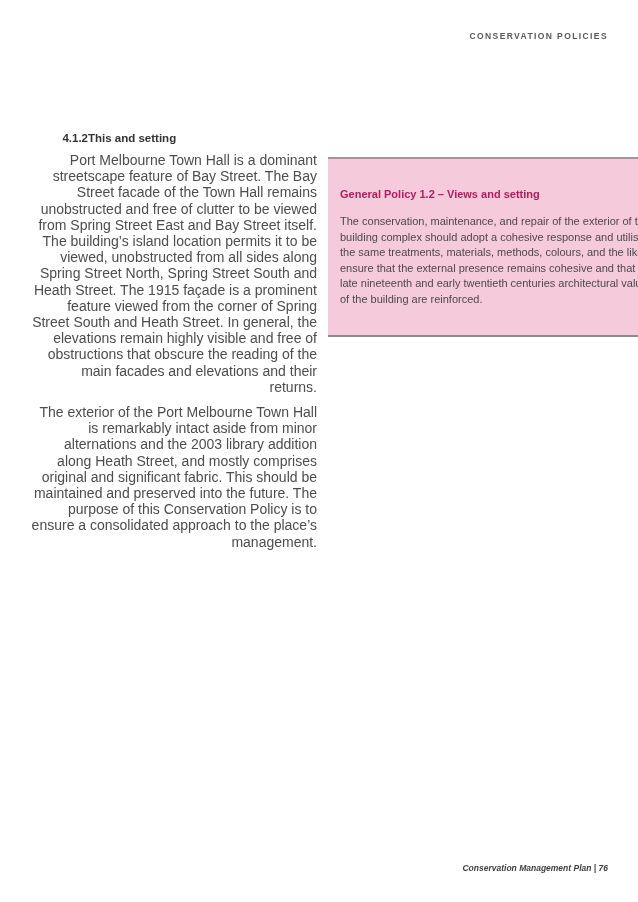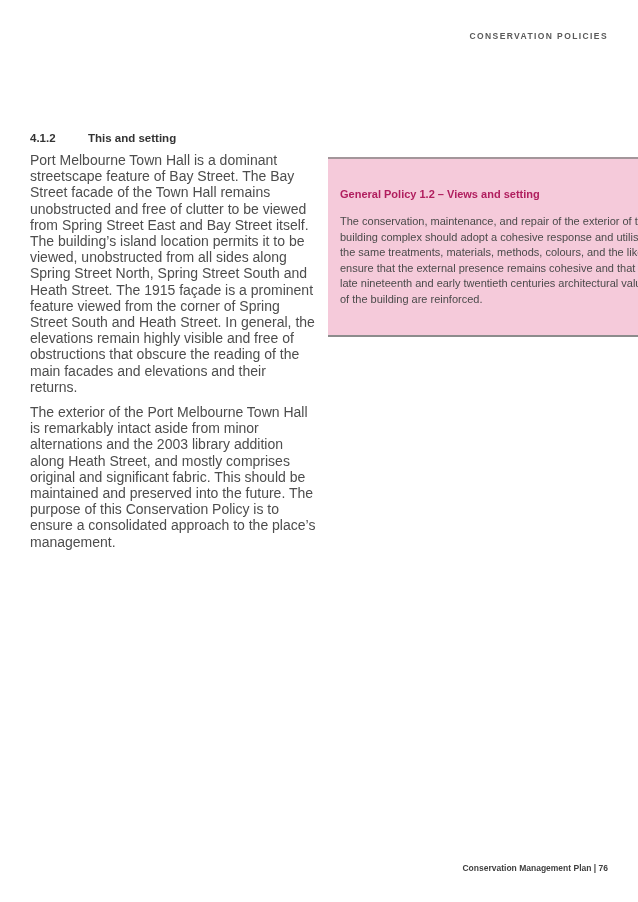--- a/index.html
+++ b/index.html
@@ -29,20 +29,21 @@
     letter-spacing:1.4px;
     color:var(--header-text);
     text-transform:uppercase;
     font-weight:bold;
   }
   .left-col{
     position:absolute;
     top:132px;left:30px;
     width:287px;
     color:var(--body-text);
+    text-align:right;
   }
   .section-heading{
     display:flex;
     font-size:11.5px;
     font-weight:bold;
     color:var(--heading-text);
     margin-bottom:8px;
   }
   .section-number{
     display:inline-block;
@@ -75,20 +76,21 @@
     color:#4a4a4a;
     margin-bottom:9px;
   }
   .policy-box p:last-child{margin-bottom:16px;}
   .page-footer{
     position:absolute;
     bottom:29px;right:30px;
     font-size:8.5px;
     font-weight:bold;
     color:var(--footer-text);
+    font-style:italic;
   }
 </style>
 </head>
 <body>
 
 <div class="page">
 
   <div class="page-header">CONSERVATION POLICIES</div>
 
   <div class="left-col">

